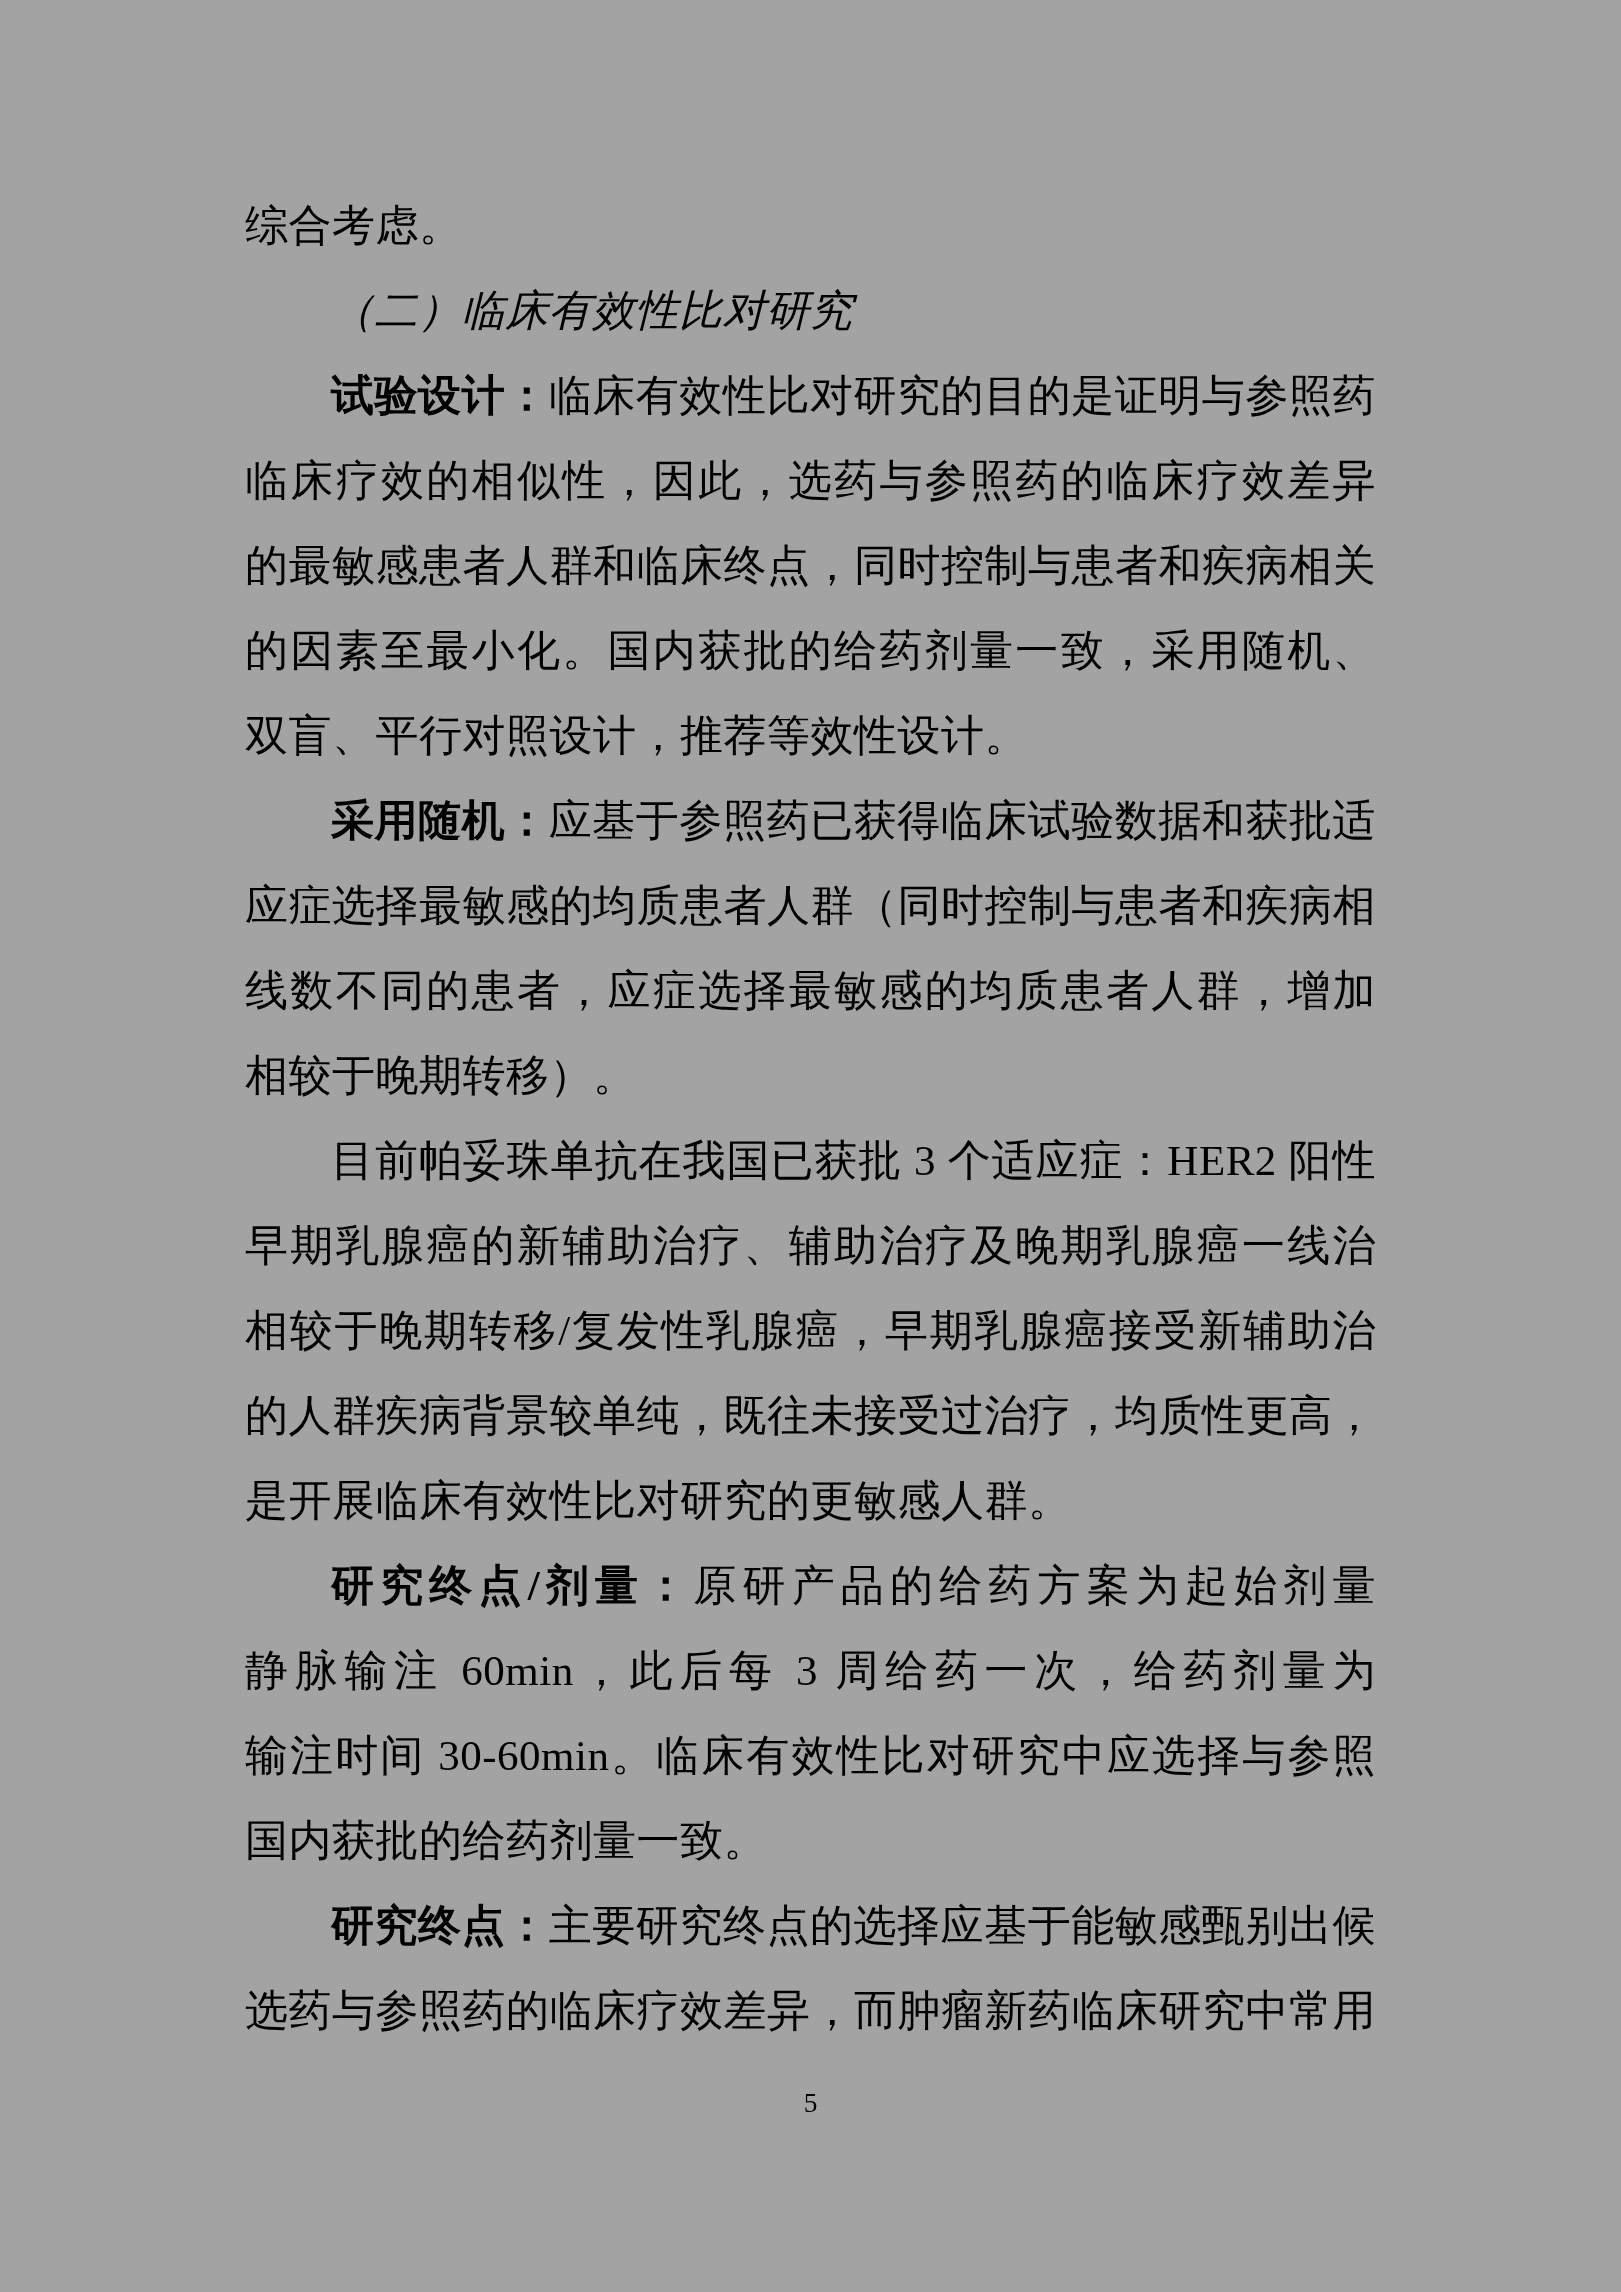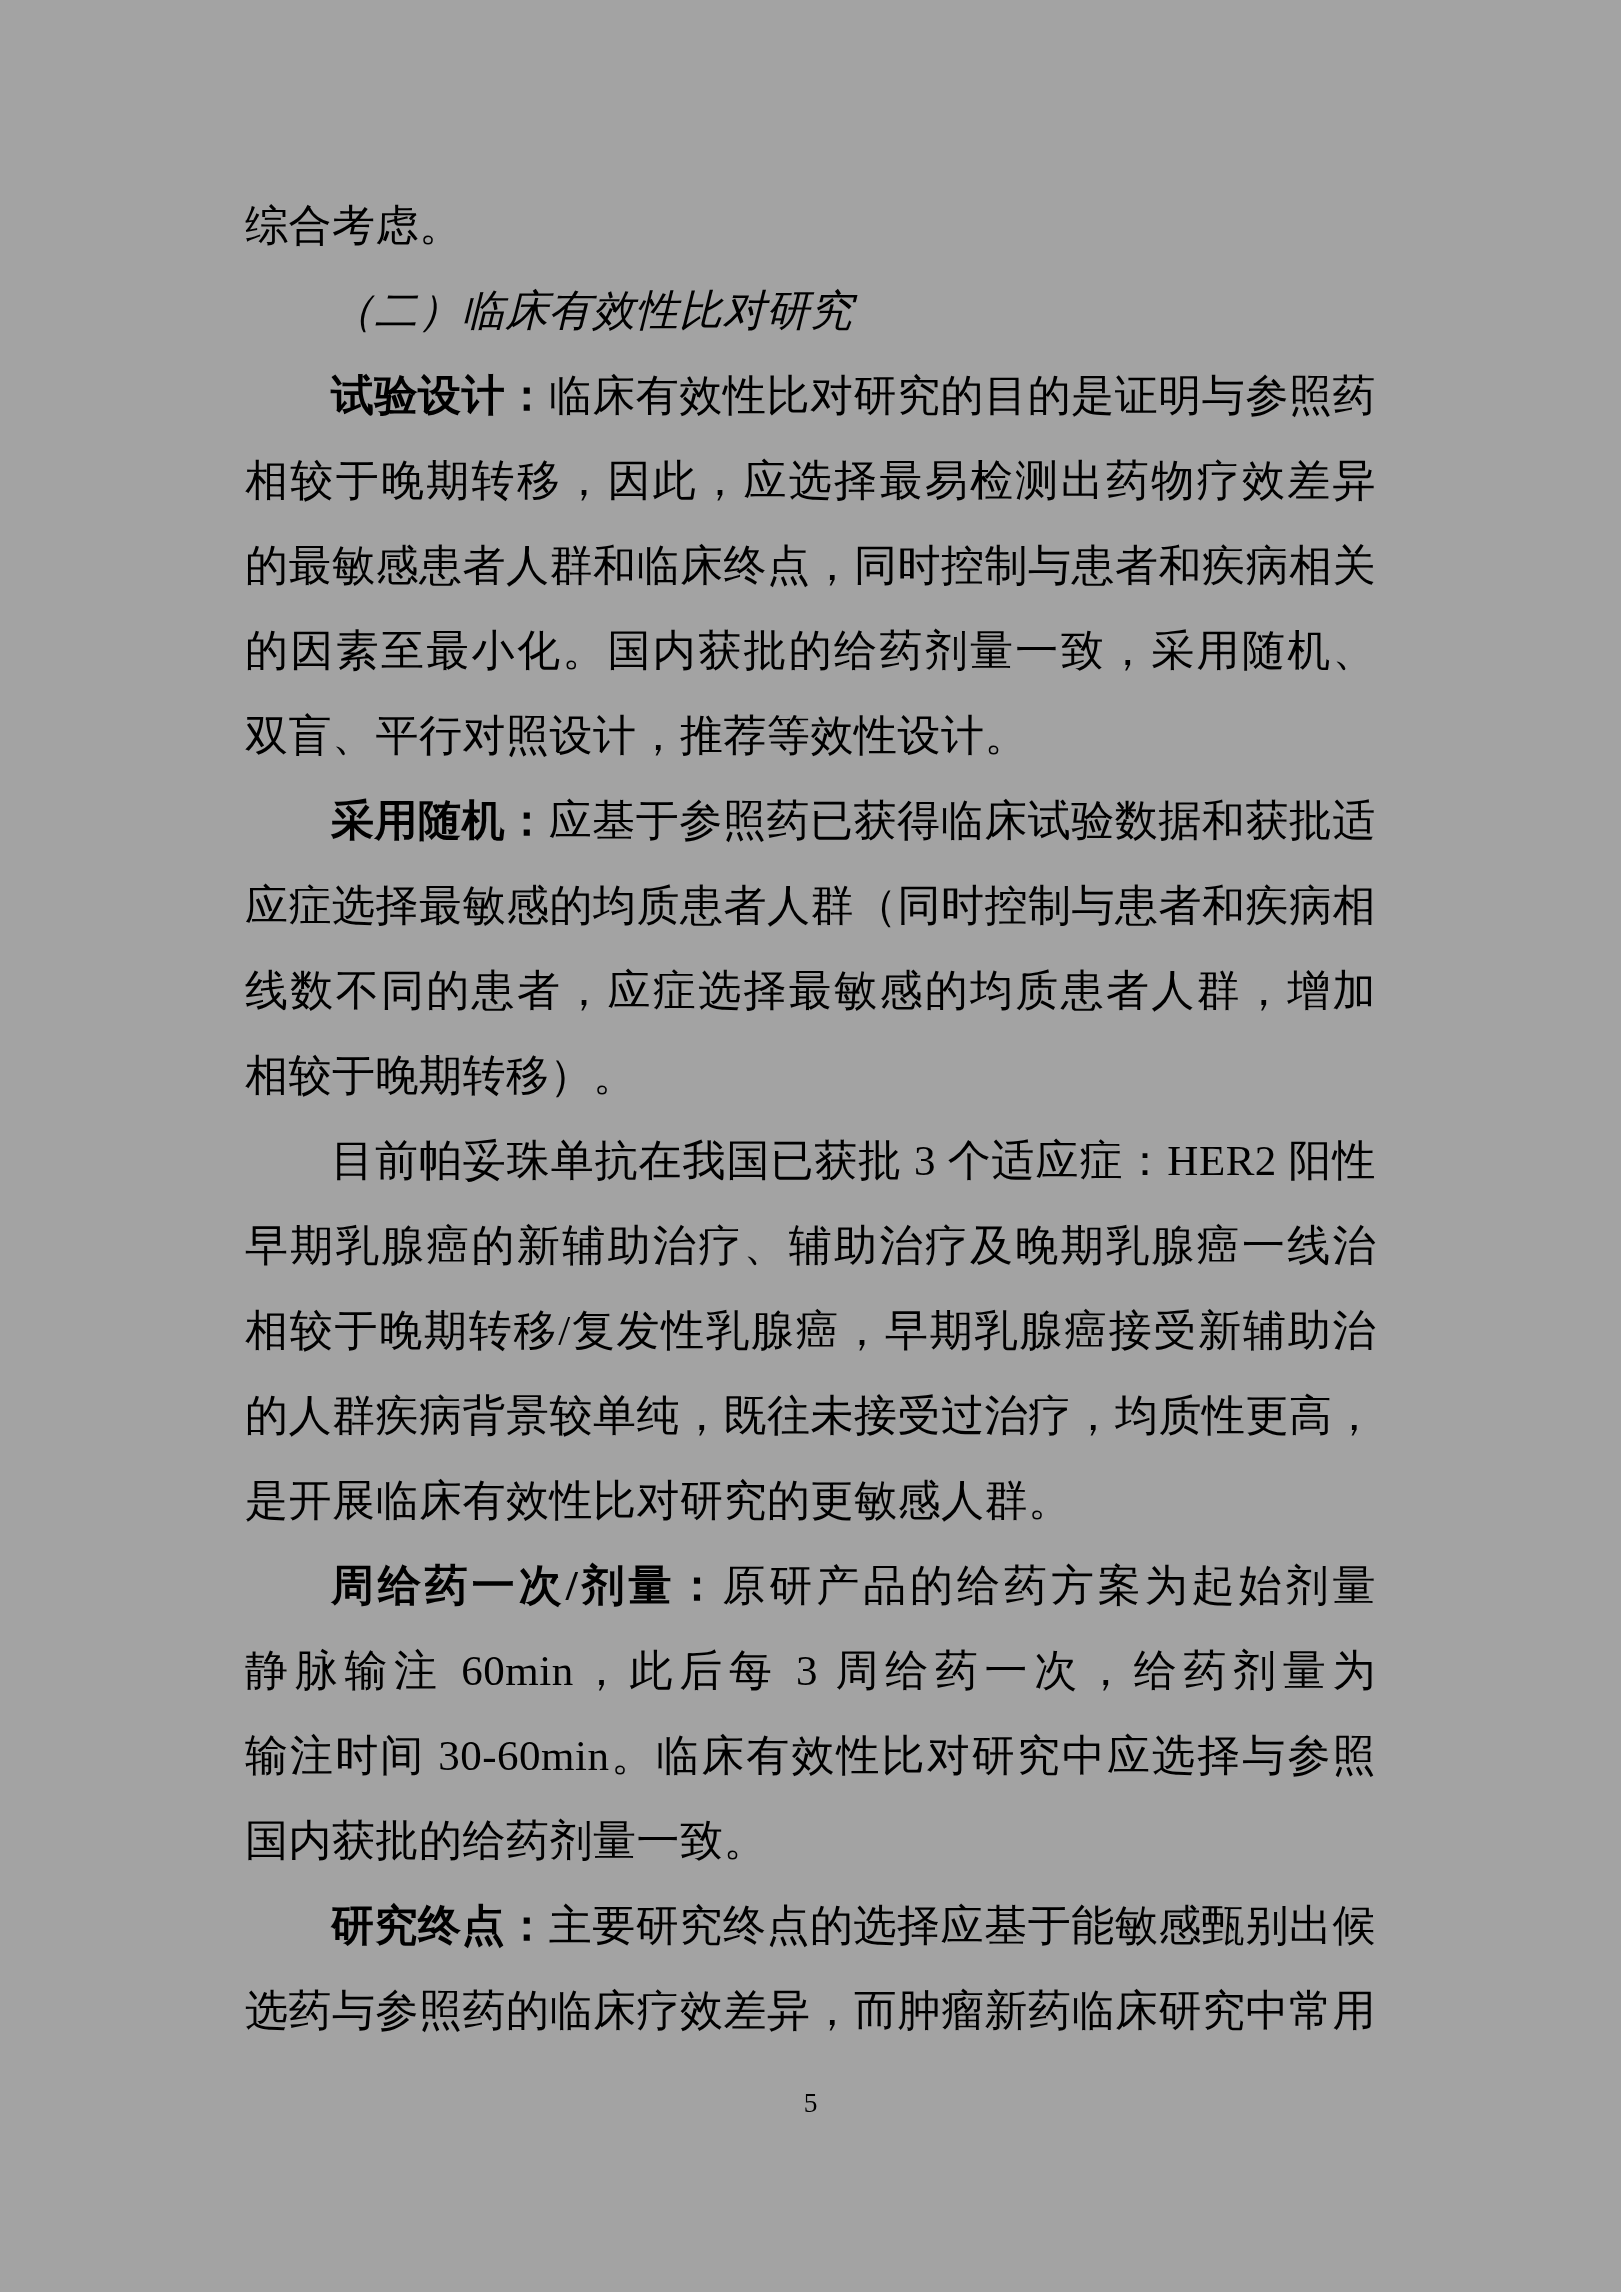--- a/index.html
+++ b/index.html
@@ -60,37 +60,37 @@
 <body>
 
 <div class="page">
   <div class="textblock">
 
     <div class="line"><span>综合考虑。</span></div>
 
     <div class="line indent kai"><span>（二）临床有效性比对研究</span></div>
 
     <div class="line indent fill"><span class="b">试验设计：</span><span>临床有效性比对研究的目的是证明与参照药</span></div>
-    <div class="line fill"><span>相较于晚期转移，因此，应选择最易检测出药物疗效差异</span></div>
+    <div class="line fill"><span>临床疗效的相似性，因此，选药与参照药的临床疗效差异</span></div>
     <div class="line fill"><span>的最敏感患者人群和临床终点，同时控制与患者和疾病相关</span></div>
     <div class="line fill"><span>的因素至最小化。国内获批的给药剂量一致，采用随机、</span></div>
     <div class="line"><span>双盲、平行对照设计，推荐等效性设计。</span></div>
 
     <div class="line indent fill"><span class="b">采用随机：</span><span>应基于参照药已获得临床试验数据和获批适</span></div>
     <div class="line fill"><span>应症选择最敏感的均质患者人群（同时控制与患者和疾病相关</span></div>
     <div class="line fill"><span>线数不同的患者，应症选择最敏感的均质患者人群，增加</span></div>
     <div class="line"><span>相较于晚期转移）。</span></div>
 
     <div class="line indent fill"><span>目前帕妥珠单抗在我国已获批 3 个适应症：HER2 阳性</span></div>
     <div class="line fill"><span>早期乳腺癌的新辅助治疗、辅助治疗及晚期乳腺癌一线治疗。</span></div>
     <div class="line fill"><span>相较于晚期转移/复发性乳腺癌，早期乳腺癌接受新辅助治疗</span></div>
     <div class="line fill"><span>的人群疾病背景较单纯，既往未接受过治疗，均质性更高，</span></div>
     <div class="line"><span>是开展临床有效性比对研究的更敏感人群。</span></div>
 
-    <div class="line indent fill"><span class="b">周给药一次/剂量：</span><span>原研产品的给药方案为起始剂量 840mg，</span></div>
+    <div class="line indent fill"><span class="b">研究终点/剂量：</span><span>原研产品的给药方案为起始剂量 840mg，</span></div>
     <div class="line fill"><span>静脉输注 60min，此后每 3 周给药一次，给药剂量为 420mg，</span></div>
     <div class="line fill"><span>输注时间 30-60min。临床有效性比对研究中应选择与参照药</span></div>
     <div class="line"><span>国内获批的给药剂量一致。</span></div>
 
     <div class="line indent fill"><span class="b">研究终点：</span><span>主要研究终点的选择应基于能敏感甄别出候</span></div>
     <div class="line fill"><span>选药与参照药的临床疗效差异，而肿瘤新药临床研究中常用</span></div>
 
   </div>
 
   <div class="footer">5</div>

